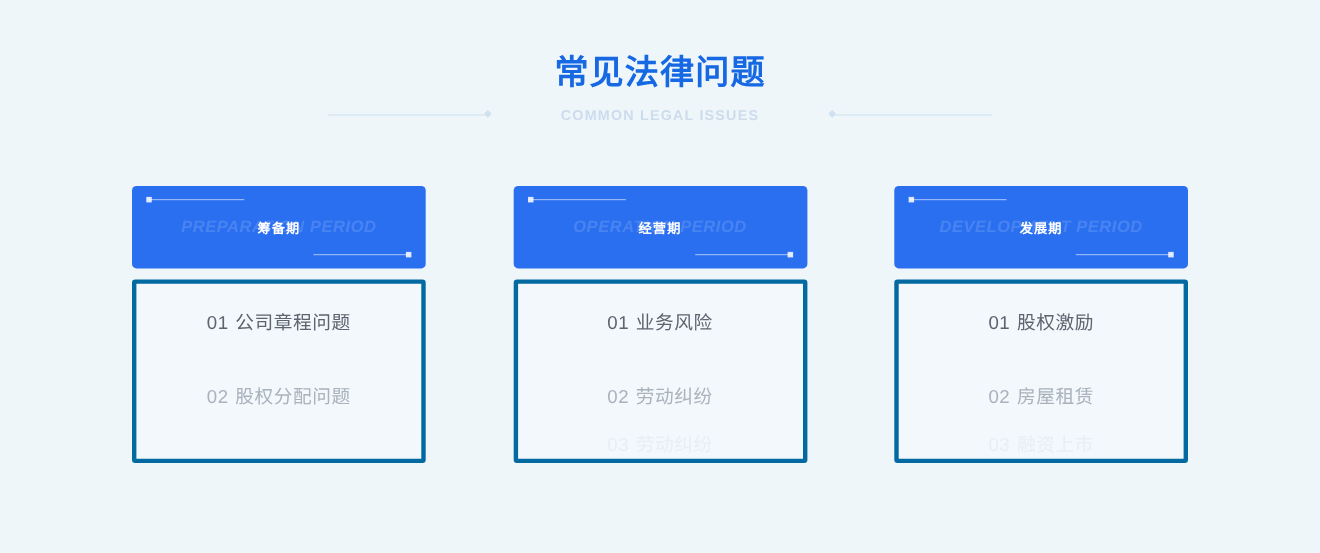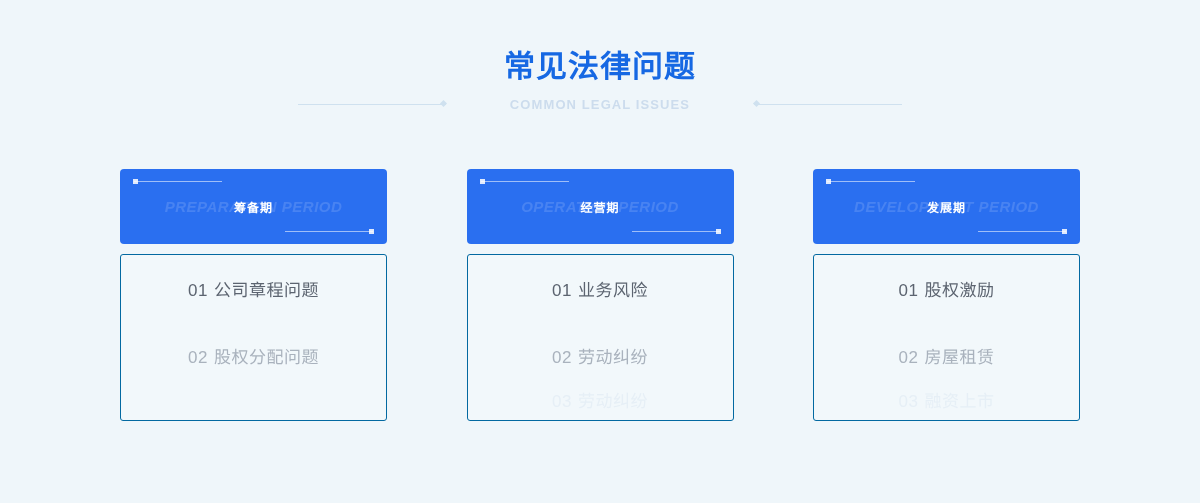--- a/index.html
+++ b/index.html
@@ -159,21 +159,21 @@
     bottom: 12px;
     right: 14px;
     width: 88px;
   }
   .deco-line.bottom .tip { right: -1px; }
 
   .card-body {
     margin-top: 10px;
     height: 167px;
     background: #f2f8fb;
-    border: 1px solid #0369a1;
+    border: 4px solid #0369a1;
     border-radius: 3px;
     box-sizing: border-box;
     padding-top: 25px;
     text-align: center;
   }
 
   .issue {
     font-size: 17px;
     line-height: 22px;
     margin-bottom: 22px;

